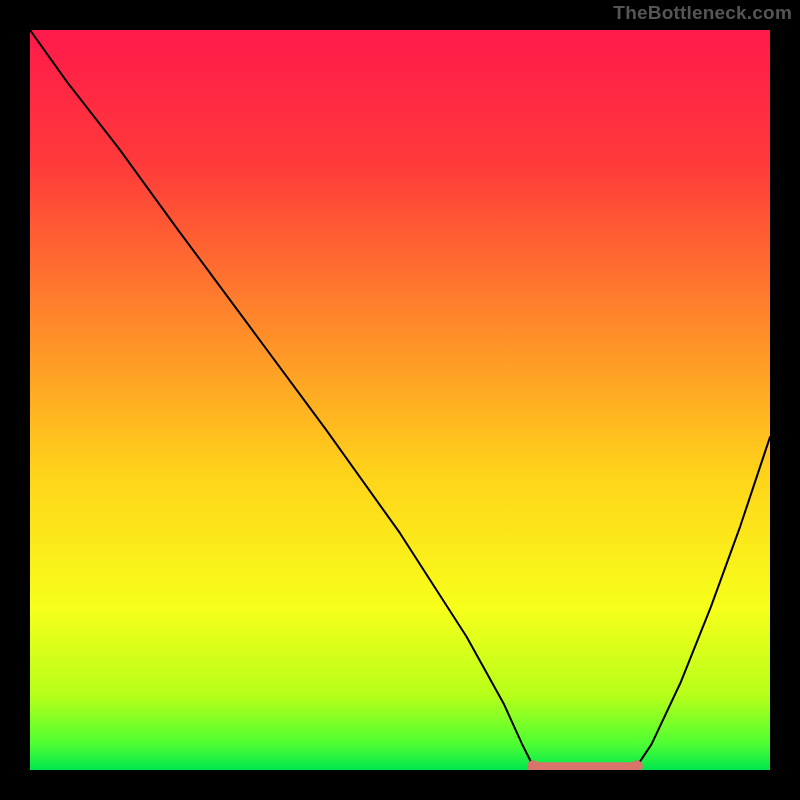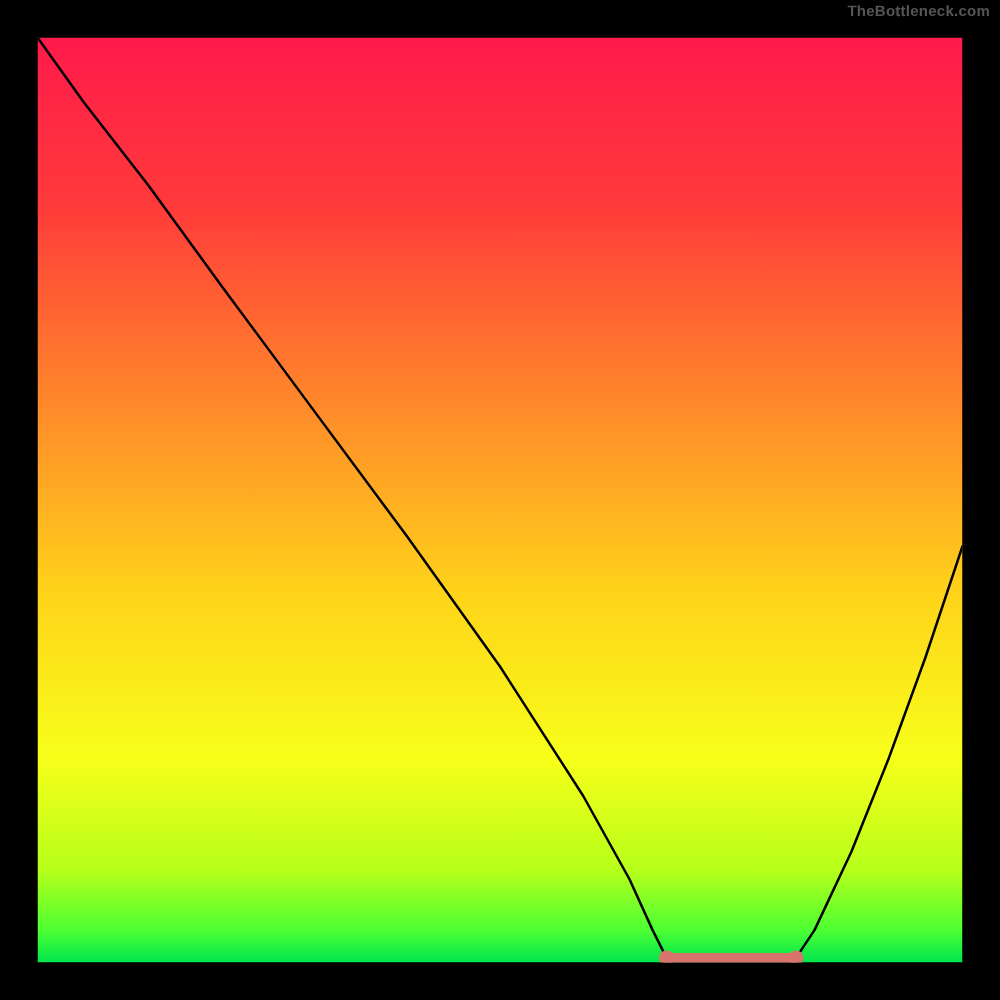--- a/index.html
+++ b/index.html
@@ -15,21 +15,21 @@
     position: relative;
     width: 800px;
     height: 800px;
     background: #000;
   }
   .watermark {
     position: absolute;
     top: 2px;
     right: 8px;
     color: #555;
-    font-size: 12px;
+    font-size: 19px;
     font-weight: 600;
     letter-spacing: 0.2px;
     z-index: 5;
   }
   .plot-wrap {
     position: absolute;
     left: 30px;
     top: 30px;
     width: 740px;
     height: 740px;

